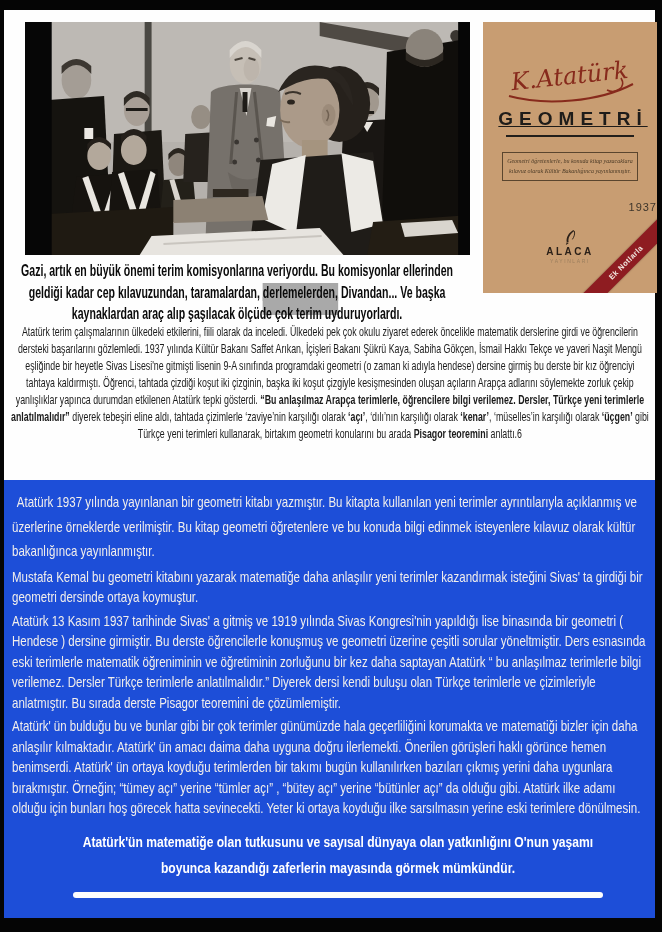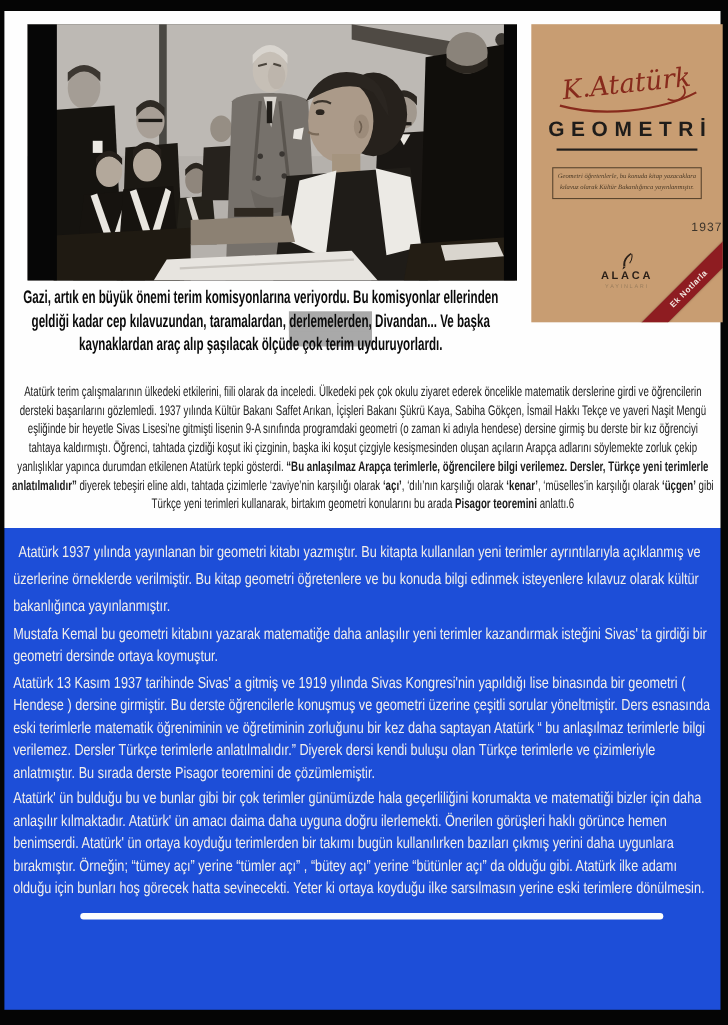--- a/index.html
+++ b/index.html
@@ -7,35 +7,35 @@
     width:662px;height:932px;background:#050505;position:relative;overflow:hidden;
     font-family:"Liberation Sans", sans-serif;
   }
   .white-area{position:absolute;left:4px;top:10px;width:651px;height:470px;background:#fefefe;}
   
   .photo{position:absolute;left:21px;top:12px;width:445px;height:233px;background:#111;}
   .photo svg{display:block;width:100%;height:100%;}
   
   .book{position:absolute;left:479px;top:12px;width:174px;height:271px;background:#c89d72;overflow:hidden;}
   .sig{margin:26px auto 0;width:150px;height:58px;}
-  .book-title{text-align:center;font-size:19px;font-weight:bold;letter-spacing:6px;color:#1e1c1a;margin-top:2px;text-indent:6px;}
+  .book-title{text-align:center;font-size:19px;font-weight:bold;letter-spacing:6px;color:#1e1c1a;margin-top:2px;text-indent:6px;text-decoration:underline;}
   .title-rule{width:128px;height:2px;background:#221f1c;margin:5px auto 0;}
   .note-box{width:130px;margin:15px auto 0;border:1px solid #5a452e;padding:4px 2px;font-size:6px;font-style:italic;color:#4b3a26;text-align:center;line-height:1.6;font-family:"Liberation Serif", serif;}
   .year{text-align:right;margin-top:20px;font-size:11px;color:#3c342b;letter-spacing:1px;}
   .publisher{text-align:center;margin-top:16px;line-height:1;}
   .publisher svg{width:15px;height:17px;display:block;margin:0 auto 1px;}
   .pub-name{font-size:10px;font-weight:bold;letter-spacing:2.5px;color:#2b2018;}
   .pub-sub{font-size:5px;letter-spacing:1.6px;color:#9b7e5d;margin-top:2px;}
   .ribbon{position:absolute;right:-36px;bottom:22px;width:134px;transform:rotate(-45deg);background:#8e1c21;color:#f3e9e2;font-size:7.5px;font-weight:bold;text-align:center;padding:4px 0;letter-spacing:.5px;box-shadow:0 0 2px rgba(0,0,0,.35);}
   
   .caption-wrap{position:absolute;left:2px;top:250px;width:462px;height:72px;overflow:visible;}
   .caption{width:722px;transform:scaleX(0.64);transform-origin:0 0;text-align:center;font-weight:bold;font-size:16.5px;line-height:21.5px;color:#0a0a0a;}
   .caption .hl{background:#a9a9a9;box-shadow:0 14px 0 0 #a9a9a9;}
   
-  .article-wrap{position:absolute;left:6px;top:338px;width:640px;height:146px;overflow:visible;}
+  .article-wrap{position:absolute;left:6px;top:314px;width:640px;height:146px;overflow:visible;}
   .article{width:914px;transform:scaleX(0.70);transform-origin:0 0;text-align:center;font-size:12.6px;line-height:17px;color:#1b1b1b;}
   .article .b{font-weight:bold;}
   
   .gray-area{position:absolute;left:4px;top:480px;width:651px;height:438px;background:#1d4ed8;overflow:hidden;box-sizing:border-box;padding:10px 0 0 8px;}
   .gp-wrap{width:635px;}
   .gp{margin:0;width:794px;transform:scaleX(0.80);transform-origin:0 0;font-size:14.4px;line-height:20.5px;color:#f2efec;}
   .gp0{line-height:24.5px;text-indent:6px;}
   .gp + .gp{margin-top:3px;}
   .quote-wrap{margin:10px 0 0 53px;width:546px;}
   .quote{width:700px;transform:scaleX(0.78);transform-origin:0 0;text-align:center;font-weight:bold;font-size:15.5px;line-height:26px;color:#ffffff;}
@@ -178,14 +178,17 @@
 
 </div>
 
 <div class="gray-area">
   <div class="gp-wrap">
     <p class="gp gp0">Atatürk 1937 yılında yayınlanan bir geometri kitabı yazmıştır. Bu kitapta kullanılan yeni terimler ayrıntılarıyla açıklanmış ve üzerlerine örneklerde verilmiştir. Bu kitap geometri öğretenlere ve bu konuda bilgi edinmek isteyenlere kılavuz olarak kültür bakanlığınca yayınlanmıştır.</p>
     <p class="gp">Mustafa Kemal bu geometri kitabını yazarak matematiğe daha anlaşılır yeni terimler kazandırmak isteğini Sivas' ta girdiği bir geometri dersinde ortaya koymuştur.</p>
     <p class="gp">Atatürk 13 Kasım 1937 tarihinde Sivas' a gitmiş ve 1919 yılında Sivas Kongresi'nin yapıldığı lise binasında bir geometri ( Hendese ) dersine girmiştir. Bu derste öğrencilerle konuşmuş ve geometri üzerine çeşitli sorular yöneltmiştir. Ders esnasında eski terimlerle matematik öğreniminin ve öğretiminin zorluğunu bir kez daha saptayan Atatürk “ bu anlaşılmaz terimlerle bilgi verilemez. Dersler Türkçe terimlerle anlatılmalıdır.” Diyerek dersi kendi buluşu olan Türkçe terimlerle ve çizimleriyle anlatmıştır. Bu sırada derste Pisagor teoremini de çözümlemiştir.</p>
     <p class="gp">Atatürk' ün bulduğu bu ve bunlar gibi bir çok terimler günümüzde hala geçerliliğini korumakta ve matematiği bizler için daha anlaşılır kılmaktadır. Atatürk' ün amacı daima daha uyguna doğru ilerlemekti. Önerilen görüşleri haklı görünce hemen benimserdi. Atatürk' ün ortaya koyduğu terimlerden bir takımı bugün kullanılırken bazıları çıkmış yerini daha uygunlara bırakmıştır. Örneğin; “tümey açı” yerine “tümler açı” , “bütey açı” yerine “bütünler açı” da olduğu gibi. Atatürk ilke adamı olduğu için bunları hoş görecek hatta sevinecekti. Yeter ki ortaya koyduğu ilke sarsılmasın yerine eski terimlere dönülmesin.</p>
   </div>
+  <div class="quote-wrap">
+    <div class="quote">Atatürk'ün matematiğe olan tutkusunu ve sayısal dünyaya olan yatkınlığını O'nun yaşamı boyunca kazandığı zaferlerin mayasında görmek mümkündür.</div>
+  </div>
   <div class="bar"></div>
 </div>
 
 </body></html>

